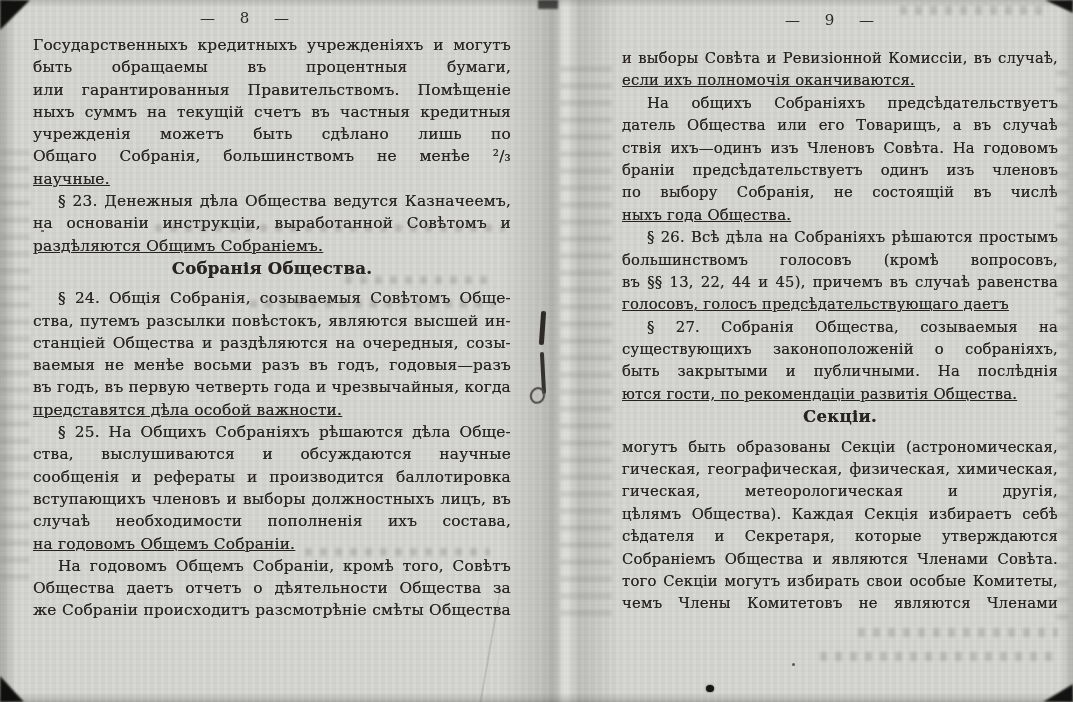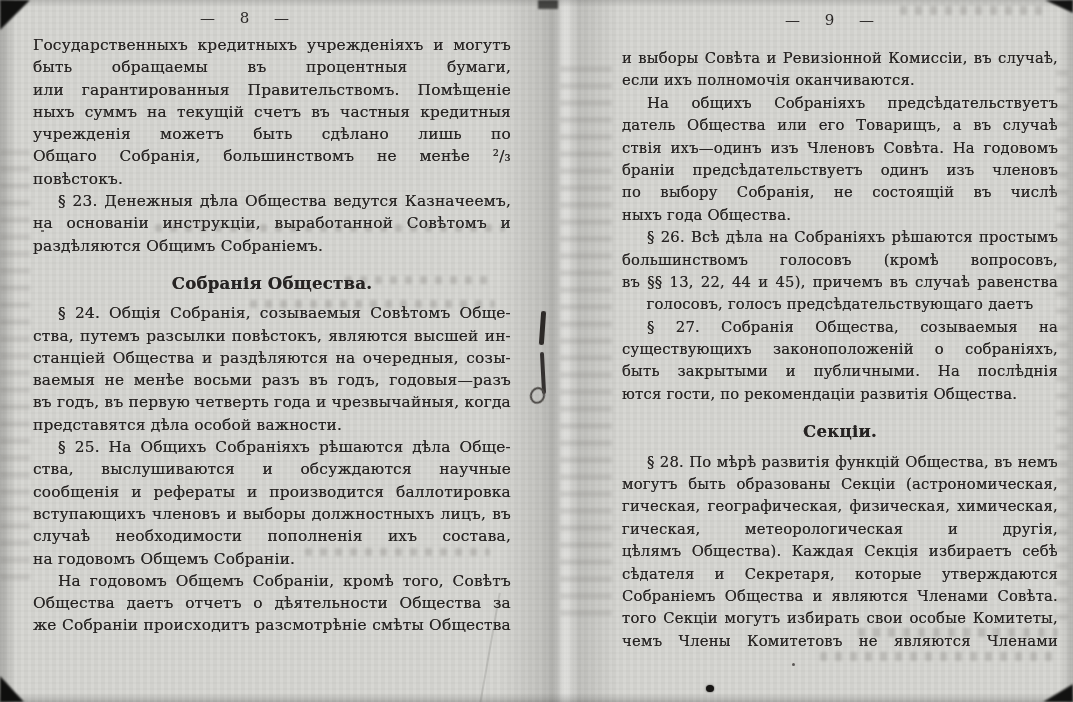--- a/index.html
+++ b/index.html
@@ -67,23 +67,23 @@
   .pg-head.left  { left:155px; top:9px; }
   .pg-head.right { left:740px; top:11px; }
   
   .col { position:absolute; text-align:justify; letter-spacing:.2px;
          text-shadow:0 0 .5px rgba(38,35,34,.65); }
   .col-left  { left:33px;  top:34px; width:478px; font-size:15.4px; --lh:22.3px; }
   .col-right { left:622px; top:47px; width:436px; font-size:14.8px; --lh:22.4px; }
   .ln { line-height:var(--lh); height:var(--lh); overflow:hidden;
         text-align:justify; text-align-last:justify; }
   .k-first { text-indent:25px; }
-  .k-last  { text-align:center; text-align-last:left; }
+  .k-last  { text-align:left; text-align-last:left;text-decoration:underline; }
   .k-head  { text-align:center; text-align-last:center; font-weight:bold;
-             font-size:16.6px; margin-top:15px; margin-bottom:8px; height:auto; }
+             font-size:16.6px; margin-bottom:8px; height:auto; }
 </style>
 </head>
 <body>
 
 <div class="scan">
 
   <div class="gutter"></div>
   <div class="notch-top"></div>
   <div class="stitch-a"></div>
   <div class="stitch-b"></div>
@@ -117,21 +117,21 @@
   <div class="pg-head left">— 8 —</div>
   <div class="pg-head right">— 9 —</div>
 
   <div class="col col-left">
       <div class="ln k-cont">Государственныхъ кредитныхъ учрежденіяхъ и могутъ</div>
       <div class="ln k-cont">быть обращаемы въ процентныя бумаги, государственныя</div>
       <div class="ln k-cont">или гарантированныя Правительствомъ. Помѣщеніе денеж-</div>
       <div class="ln k-cont">ныхъ суммъ на текущій счетъ въ частныя кредитныя</div>
       <div class="ln k-cont">учрежденія можетъ быть сдѣлано лишь по постановленію</div>
       <div class="ln k-cont">Общаго Собранія, большинствомъ не менѣе ²/₃ наличныхъ</div>
-      <div class="ln k-last">повѣстокъ.</div>
+      <div class="ln k-last">научные.</div>
       <div class="ln k-first">§ 23. Денежныя дѣла Общества ведутся Казначеемъ,</div>
       <div class="ln k-cont">на основаніи инструкціи, выработанной Совѣтомъ и</div>
       <div class="ln k-last">раздѣляются Общимъ Собраніемъ.</div>
       <div class="ln k-head">Собранія Общества.</div>
       <div class="ln k-first">§ 24. Общія Собранія, созываемыя Совѣтомъ Обще-</div>
       <div class="ln k-cont">ства, путемъ разсылки повѣстокъ, являются высшей ин-</div>
       <div class="ln k-cont">станціей Общества и раздѣляются на очередныя, созы-</div>
       <div class="ln k-cont">ваемыя не менѣе восьми разъ въ годъ, годовыя—разъ</div>
       <div class="ln k-cont">въ годъ, въ первую четверть года и чрезвычайныя, когда</div>
       <div class="ln k-last">представятся дѣла особой важности.</div>
@@ -156,21 +156,20 @@
       <div class="ln k-last">ныхъ года Общества.</div>
       <div class="ln k-first">§ 26. Всѣ дѣла на Собраніяхъ рѣшаются простымъ</div>
       <div class="ln k-cont">большинствомъ голосовъ (кромѣ вопросовъ, указанныхъ</div>
       <div class="ln k-cont">въ §§ 13, 22, 44 и 45), причемъ въ случаѣ равенства</div>
       <div class="ln k-last">голосовъ, голосъ предсѣдательствующаго даетъ перевѣсъ.</div>
       <div class="ln k-first">§ 27. Собранія Общества, созываемыя на основаніи</div>
       <div class="ln k-cont">существующихъ законоположеній о собраніяхъ, могутъ</div>
       <div class="ln k-cont">быть закрытыми и публичными. На послѣднія допуска-</div>
       <div class="ln k-last">ются гости, по рекомендаціи развитія Общества.</div>
       <div class="ln k-head">Секціи.</div>
-      <div class="ln k-first">§ 28. По мѣрѣ развитія функцій Общества, въ немъ</div>
       <div class="ln k-cont">могутъ быть образованы Секціи (астрономическая, геоло-</div>
       <div class="ln k-cont">гическая, географическая, физическая, химическая, біоло-</div>
       <div class="ln k-cont">гическая, метеорологическая и другія, соотвѣтствующія</div>
       <div class="ln k-cont">цѣлямъ Общества). Каждая Секція избираетъ себѣ Пред-</div>
       <div class="ln k-cont">сѣдателя и Секретаря, которые утверждаются Общимъ</div>
       <div class="ln k-cont">Собраніемъ Общества и являются Членами Совѣта. Кромѣ</div>
       <div class="ln k-cont">того Секціи могутъ избирать свои особые Комитеты, при-</div>
       <div class="ln k-cont">чемъ Члены Комитетовъ не являются Членами Совѣта</div>
     </div>
 

